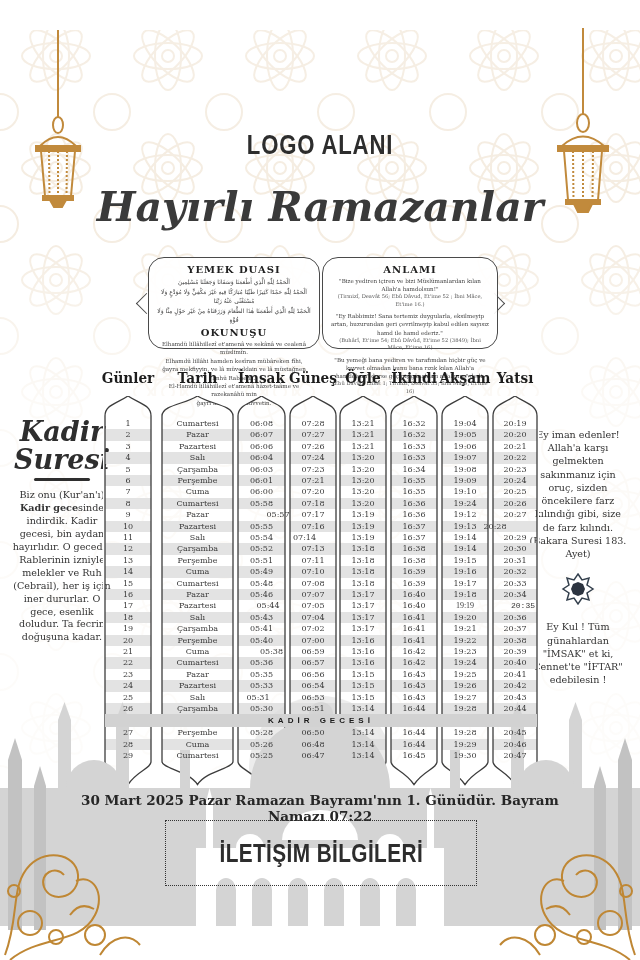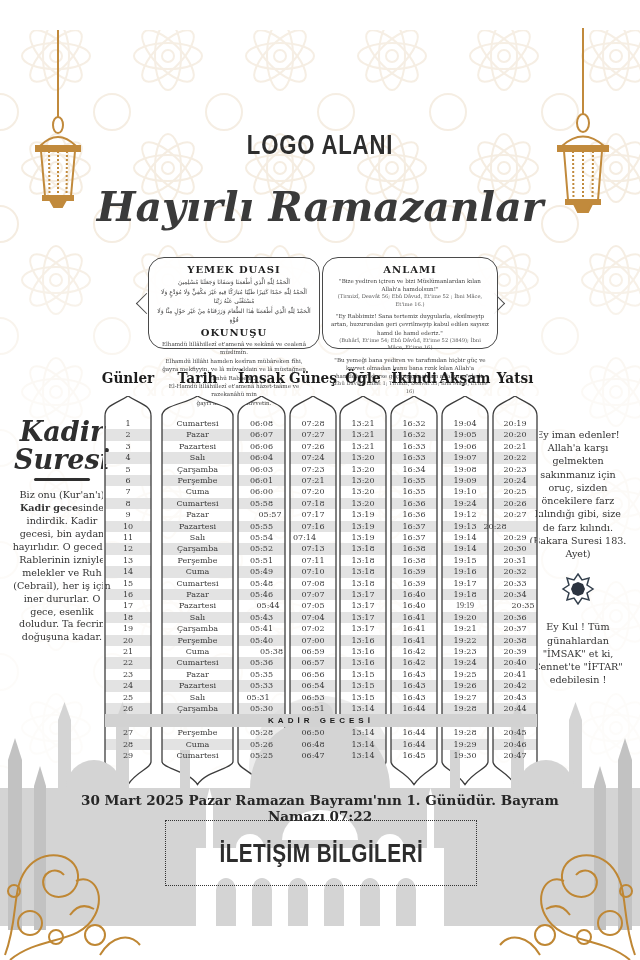--- a/index.html
+++ b/index.html
@@ -260,21 +260,21 @@
     <div class="trow-cell" style="left:0px;width:46px;top:101.8px;z-index:5;">8</div>
     <div class="trow-cell" style="left:57px;width:71px;top:101.8px;z-index:5;">Cumartesi</div>
     <div class="trow-cell" style="left:133px;width:47px;top:101.8px;z-index:5;">05:58</div>
     <div class="trow-cell" style="left:185px;width:46px;top:101.8px;z-index:5;">07:18</div>
     <div class="trow-cell" style="left:235px;width:46px;top:101.8px;z-index:5;">13:20</div>
     <div class="trow-cell" style="left:286px;width:46px;top:101.8px;z-index:5;">16:36</div>
     <div class="trow-cell" style="left:337px;width:46px;top:101.8px;z-index:5;">19:24</div>
     <div class="trow-cell" style="left:388px;width:44px;top:101.8px;z-index:5;">20:26</div>
     <div class="trow-cell" style="left:0px;width:46px;top:113.2px;z-index:5;">9</div>
     <div class="trow-cell" style="left:57px;width:71px;top:113.2px;z-index:5;">Pazar</div>
-    <div class="trow-cell" style="left:133px;width:64px;top:113.2px;z-index:5;">05:57</div>
+    <div class="trow-cell" style="left:141px;width:64px;top:113.2px;z-index:5;">05:57</div>
     <div class="trow-cell" style="left:185px;width:46px;top:113.2px;z-index:5;">07:17</div>
     <div class="trow-cell" style="left:235px;width:46px;top:113.2px;z-index:5;">13:19</div>
     <div class="trow-cell" style="left:286px;width:46px;top:113.2px;z-index:5;">16:36</div>
     <div class="trow-cell" style="left:337px;width:46px;top:113.2px;z-index:5;">19:12</div>
     <div class="trow-cell" style="left:388px;width:44px;top:113.2px;z-index:5;">20:27</div>
     <div class="trow-cell" style="left:0px;width:46px;top:124.60000000000001px;z-index:5;">10</div>
     <div class="trow-cell" style="left:57px;width:71px;top:124.60000000000001px;z-index:5;">Pazartesi</div>
     <div class="trow-cell" style="left:133px;width:47px;top:124.60000000000001px;z-index:5;">05:55</div>
     <div class="trow-cell" style="left:185px;width:46px;top:124.60000000000001px;z-index:5;">07:16</div>
     <div class="trow-cell" style="left:235px;width:46px;top:124.60000000000001px;z-index:5;">13:19</div>
@@ -329,21 +329,21 @@
     <div class="trow-cell" style="left:286px;width:46px;top:193px;z-index:5;">16:40</div>
     <div class="trow-cell" style="left:337px;width:46px;top:193px;z-index:5;">19:18</div>
     <div class="trow-cell" style="left:388px;width:44px;top:193px;z-index:5;">20:34</div>
     <div class="trow-cell" style="left:0px;width:46px;top:204.4px;z-index:5;">17</div>
     <div class="trow-cell" style="left:57px;width:71px;top:204.4px;z-index:5;">Pazartesi</div>
     <div class="trow-cell" style="left:133px;width:60px;top:204.4px;z-index:5;">05:44</div>
     <div class="trow-cell" style="left:185px;width:46px;top:204.4px;z-index:5;">07:05</div>
     <div class="trow-cell" style="left:235px;width:46px;top:204.4px;z-index:5;">13:17</div>
     <div class="trow-cell" style="left:286px;width:46px;top:204.4px;z-index:5;">16:40</div>
     <div class="trow-cell" style="left:337px;width:46px;top:204.4px;z-index:5;font-family:Liberation Serif, serif;">19:19</div>
-    <div class="trow-cell" style="left:388px;width:60px;top:204.4px;z-index:5;">20:35</div>
+    <div class="trow-cell" style="left:388px;width:60px;top:204.4px;z-index:5;font-family:Liberation Mono, monospace;">20:35</div>
     <div class="trow-cell" style="left:0px;width:46px;top:215.8px;z-index:5;">18</div>
     <div class="trow-cell" style="left:57px;width:71px;top:215.8px;z-index:5;">Salı</div>
     <div class="trow-cell" style="left:133px;width:47px;top:215.8px;z-index:5;">05:43</div>
     <div class="trow-cell" style="left:185px;width:46px;top:215.8px;z-index:5;">07:04</div>
     <div class="trow-cell" style="left:235px;width:46px;top:215.8px;z-index:5;">13:17</div>
     <div class="trow-cell" style="left:286px;width:46px;top:215.8px;z-index:5;">16:41</div>
     <div class="trow-cell" style="left:337px;width:46px;top:215.8px;z-index:5;">19:20</div>
     <div class="trow-cell" style="left:388px;width:44px;top:215.8px;z-index:5;">20:36</div>
     <div class="trow-cell" style="left:0px;width:46px;top:227.20000000000002px;z-index:5;">19</div>
     <div class="trow-cell" style="left:57px;width:71px;top:227.20000000000002px;z-index:5;">Çarşamba</div>

